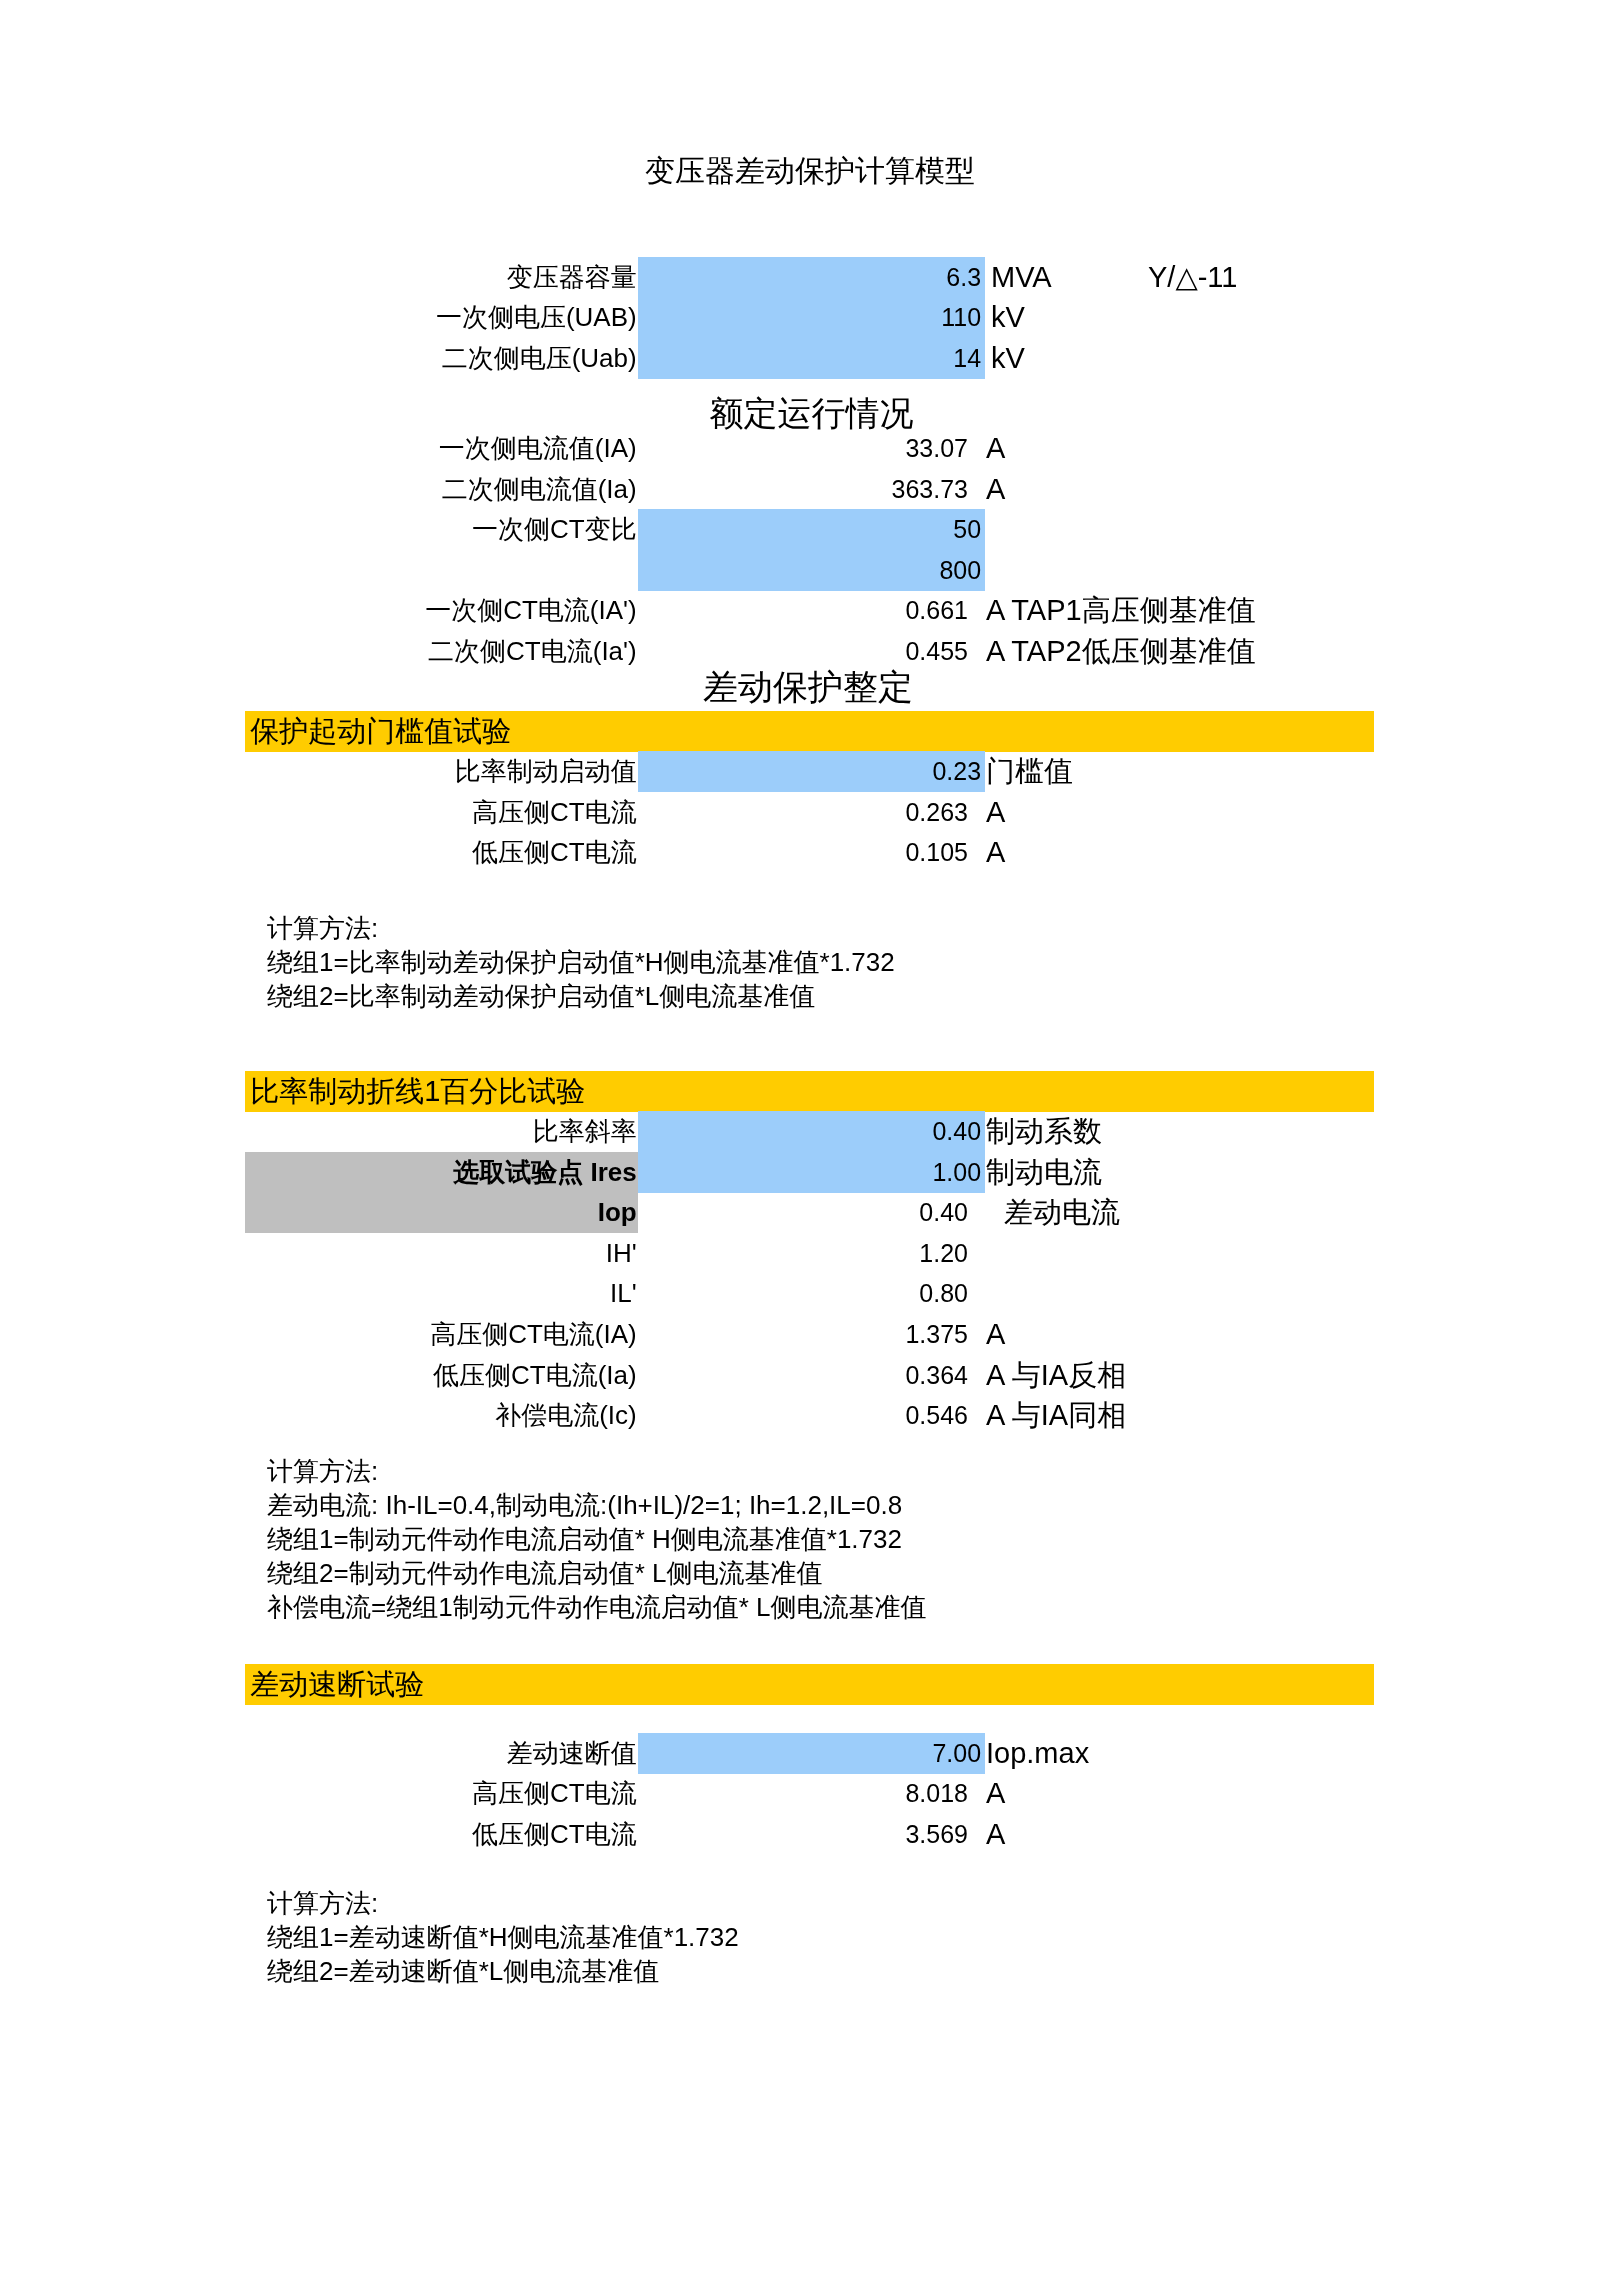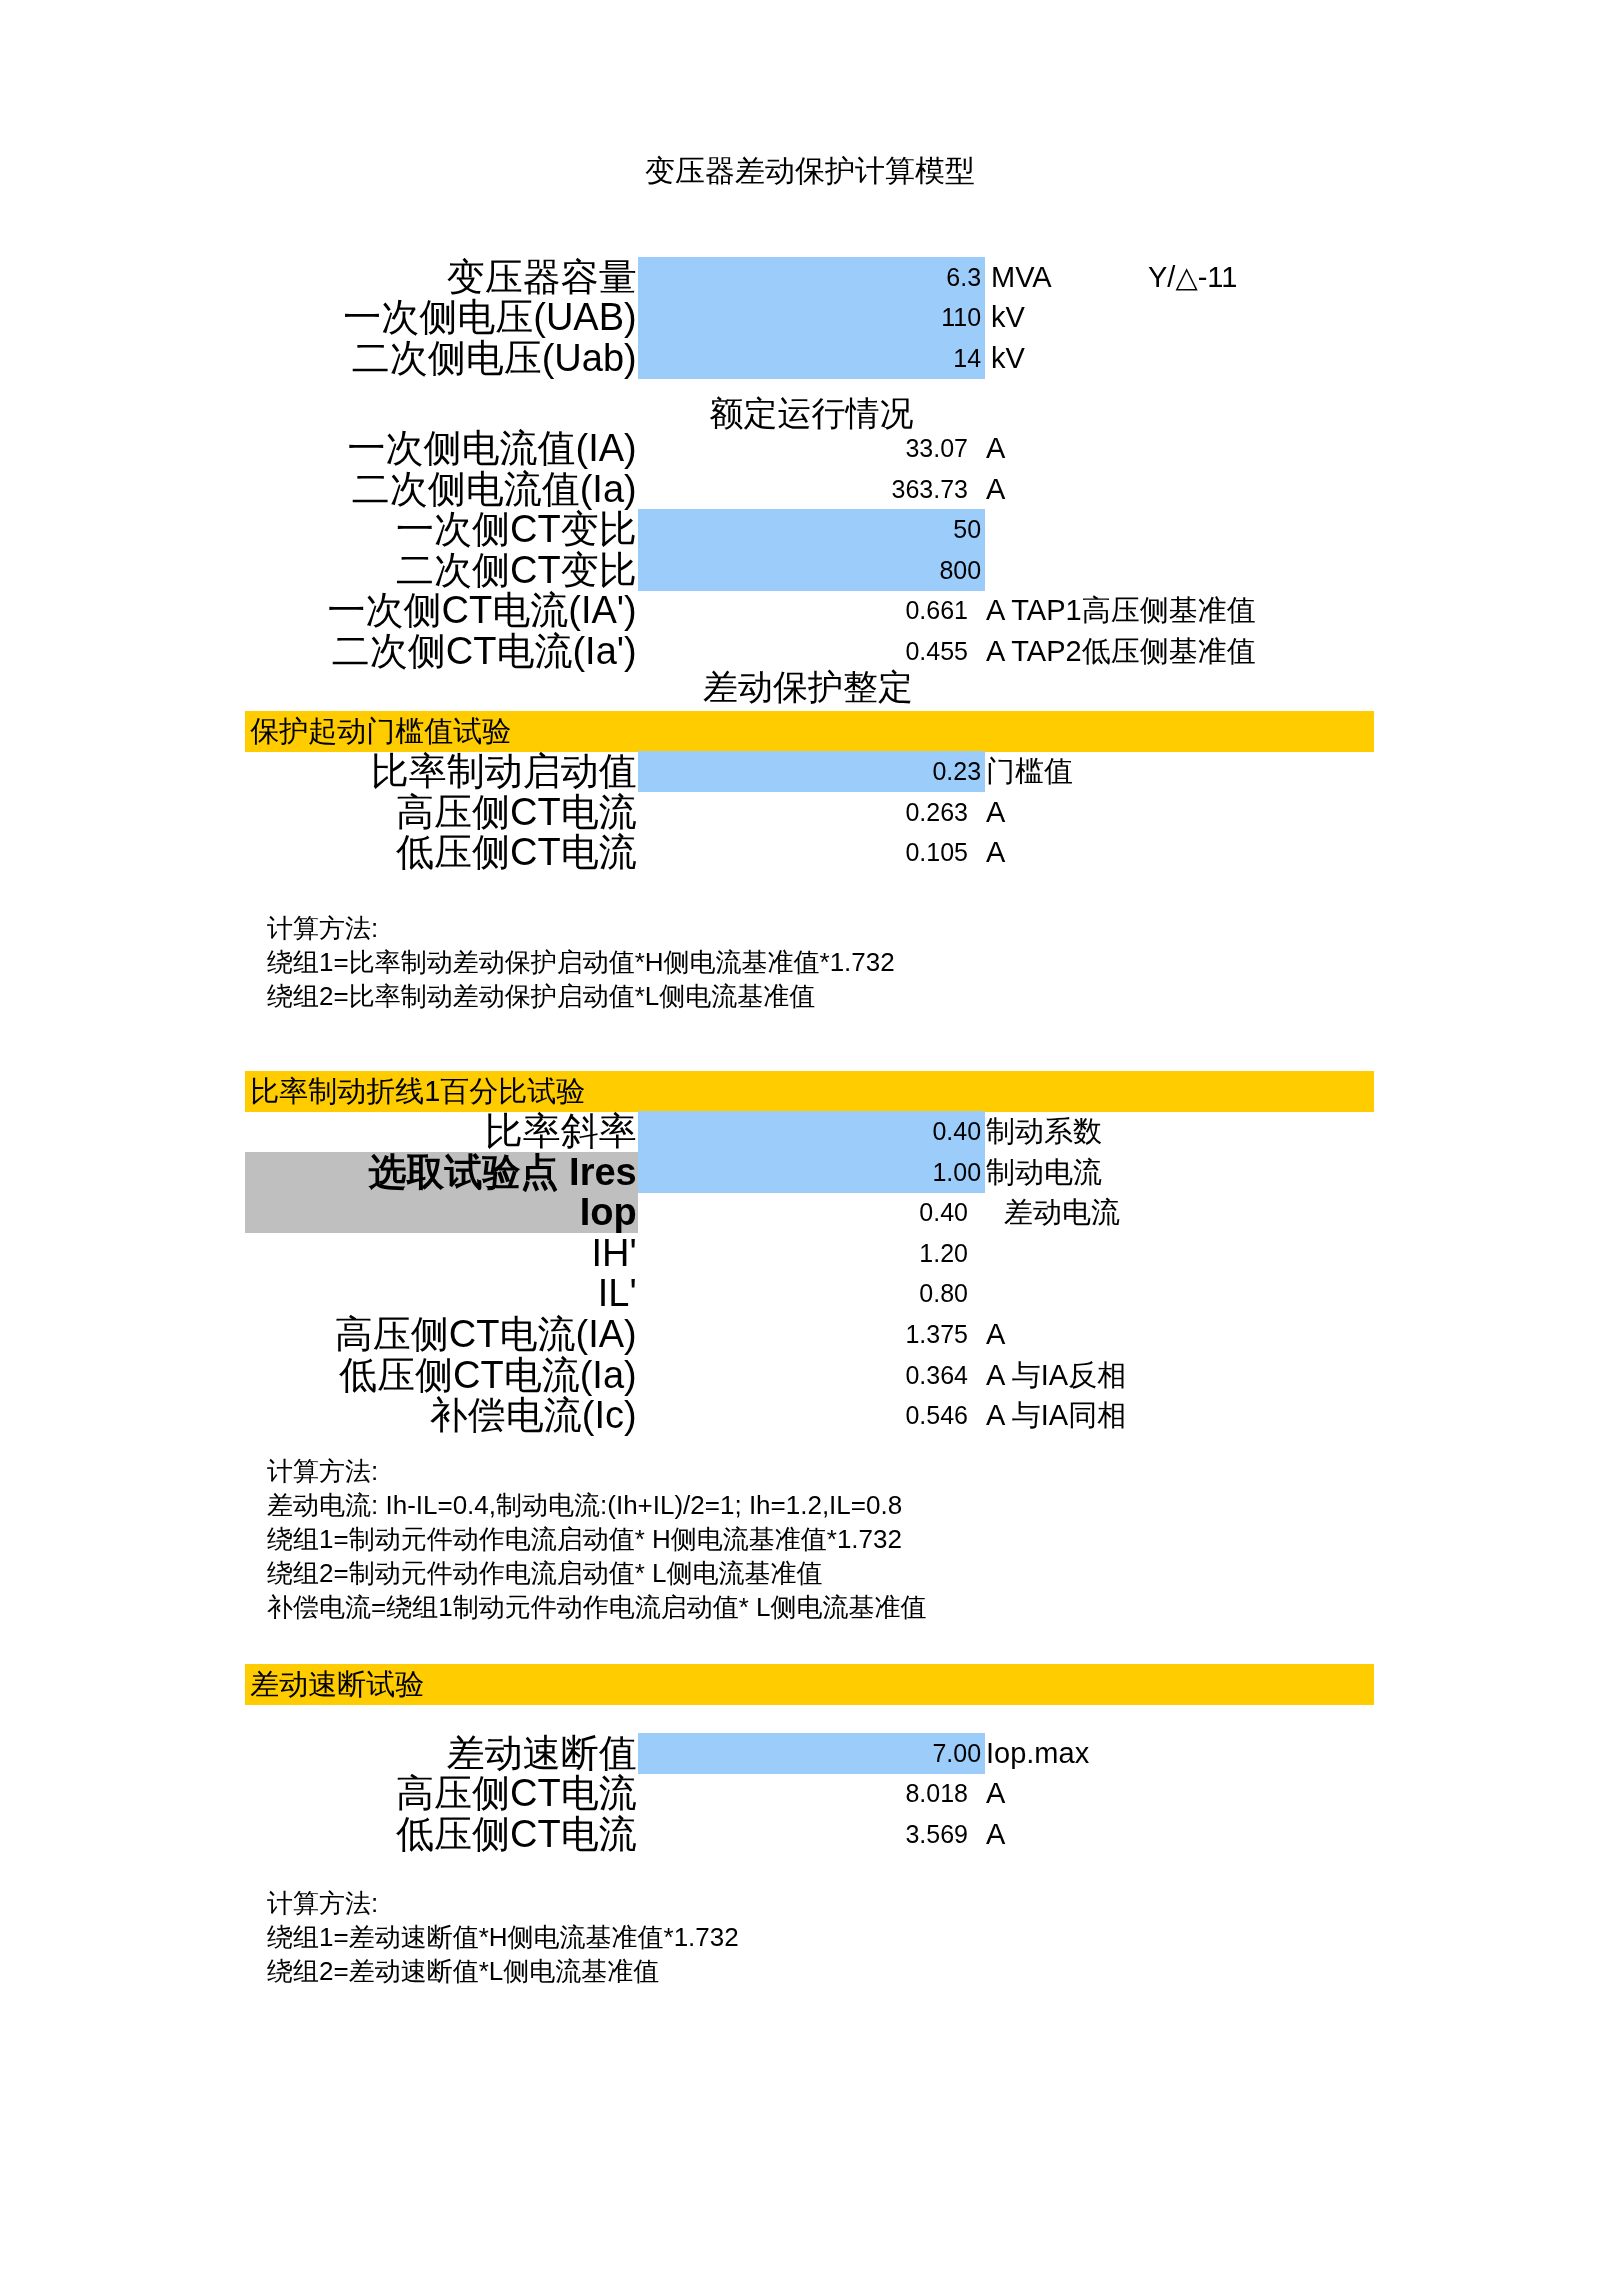--- a/index.html
+++ b/index.html
@@ -64,21 +64,21 @@
     height: 41px;
     width: 1623px;
   }
   .row .lbl {
     position: absolute;
     left: 245px;
     width: 393px;
     height: 41px;
     line-height: 41px;
     text-align: right;
-    font-size: 38px;
+    font-size: 26px;
     white-space: nowrap;
     box-sizing: border-box;
     padding-right: 1.3px;
   }
   .row .val {
     position: absolute;
     left: 638px;
     width: 347px;
     height: 41px;
     line-height: 41px;
@@ -166,21 +166,20 @@
     <div class="val" style="padding-right:17px">363.73</div>
     <div class="unit tight">A</div>
   </div>
 
   <div class="row" style="top:509px">
     <div class="lbl">一次侧CT变比</div>
     <div class="val blue">50</div>
   </div>
 
   <div class="row" style="top:550px">
-    <div class="lbl">二次侧CT变比</div>
     <div class="val blue">800</div>
   </div>
 
   <div class="row" style="top:590px">
     <div class="lbl">一次侧CT电流(IA')</div>
     <div class="val" style="padding-right:17px">0.661</div>
     <div class="unit tight">A TAP1高压侧基准值</div>
   </div>
 
   <div class="row" style="top:631px">

